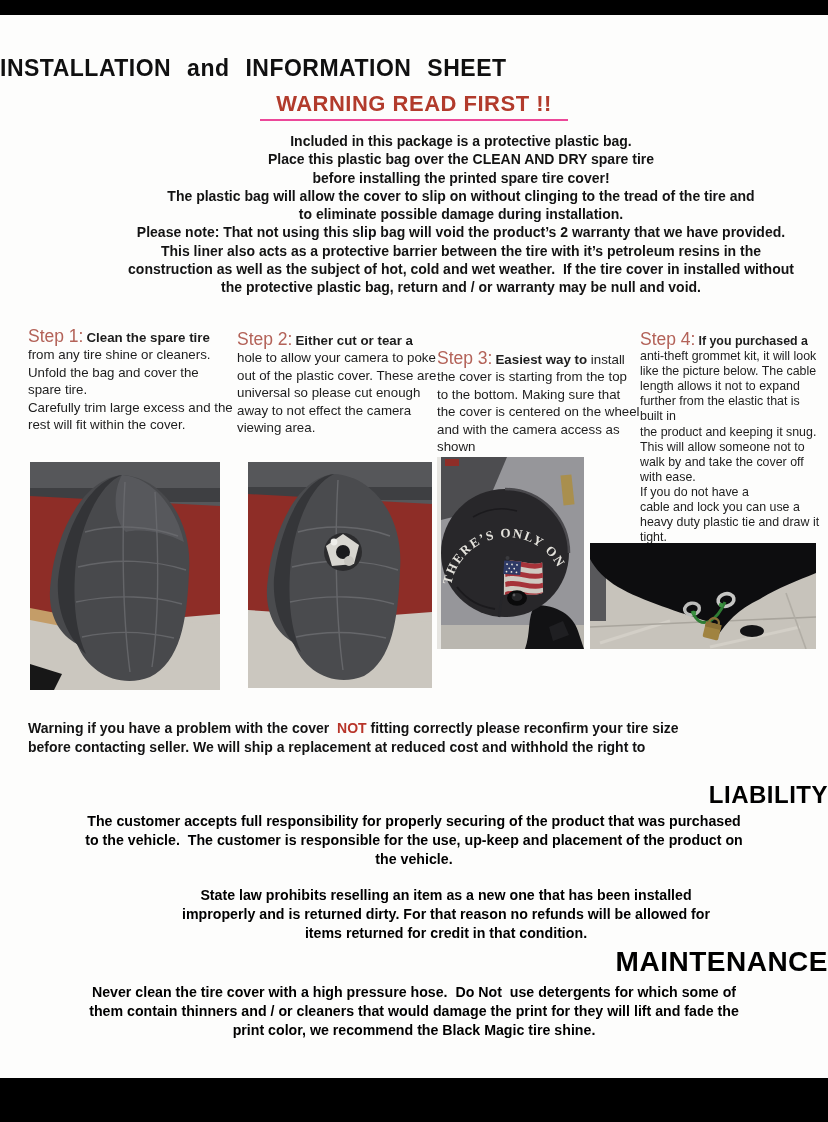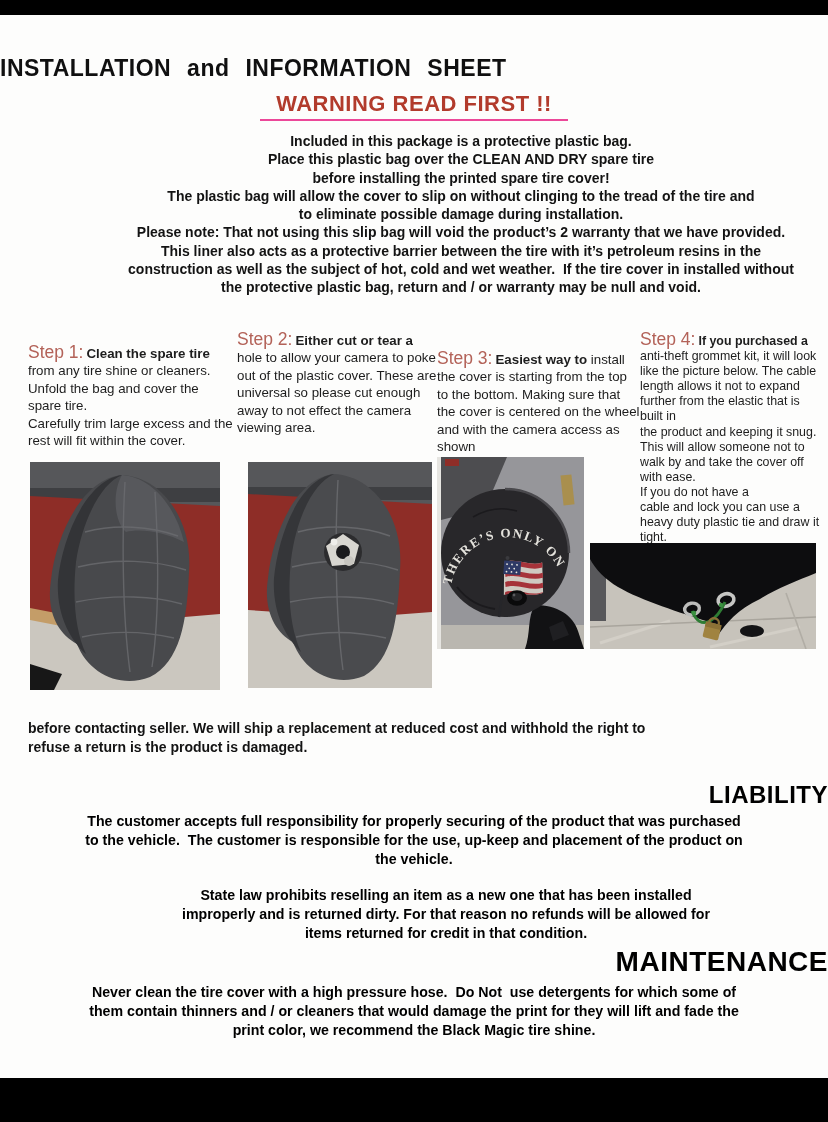--- a/index.html
+++ b/index.html
@@ -24,21 +24,21 @@
   .intro{
     position:absolute;top:132px;left:0;width:828px;text-align:center;
     font-weight:bold;font-size:14px;line-height:18.3px;white-space:pre-line;color:#131313;padding-left:47px;
   }
 
   .step{
     position:absolute;font-size:13.3px;line-height:17.4px;white-space:pre-line;color:#1d1d1d;
   }
   .step .lbl{font-size:17.5px;color:#b36258;margin-right:3px;}
   .step b{font-weight:bold;}
-  #step1{left:28px;top:344px;width:206px;}
+  #step1{left:28px;top:328px;width:206px;}
   #step2{left:237px;top:331px;width:202px;}
   #step3{left:437px;top:322px;width:204px;margin-top:28px;}
   #step4{left:640px;top:332px;width:182px;font-size:12.4px;line-height:15.1px;}
 
   .photo{position:absolute;display:block;}
   #photo1{left:30px;top:462px;}
   #photo2{left:248px;top:462px;}
   #photo3{left:437px;top:457px;}
   #photo4{left:590px;top:543px;}
 
@@ -224,22 +224,22 @@
       <circle cx="131" cy="62" r="2.2" fill="#3c9141"></circle>
     </g>
     <g transform="rotate(14 122 88)">
       <path d="M117,80 a5,5 0 0 1 10,0" fill="none" stroke="#8a6f35" stroke-width="2.4"></path>
       <rect x="114" y="80" width="16" height="16" rx="2" fill="#a08340"></rect>
       <rect x="114" y="80" width="16" height="5" fill="#8c7136"></rect>
     </g>
   </svg>
 
   <div class="fitwarn">
+    <div><span>Warning if you have a problem with the cover &nbsp;</span><span class="not">NOT</span><span> fitting correctly please reconfirm your tire size</span></div>
     <div>before contacting seller. We will ship a replacement at reduced cost and withhold the right to</div>
-    <div>refuse a return is the product is damaged.</div>
   </div>
 
   <div class="h-red" id="liab-h">LIABILITY</div>
   <div class="cpara" id="liab-p">The customer accepts full responsibility for properly securing of the product that was purchased
 to the vehicle.&nbsp; The customer is responsible for the use, up-keep and placement of the product on
 the vehicle.</div>
   <div class="cpara" id="law-p">State law prohibits reselling an item as a new one that has been installed
 improperly and is returned dirty. For that reason no refunds will be allowed for
 items returned for credit in that condition.</div>
 

